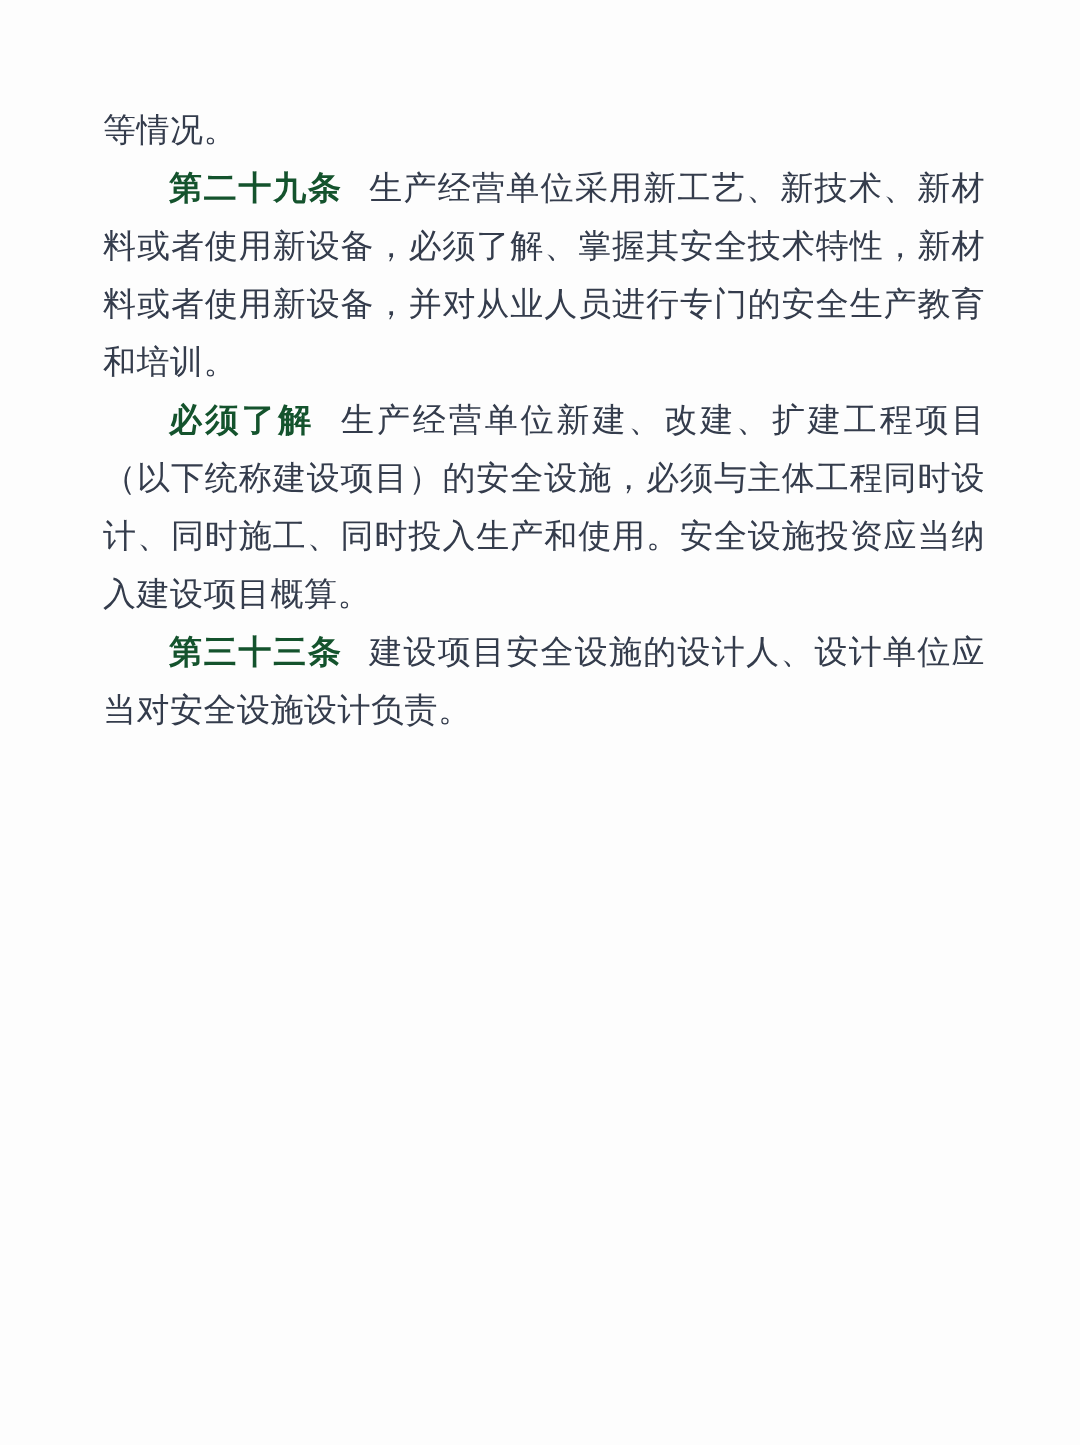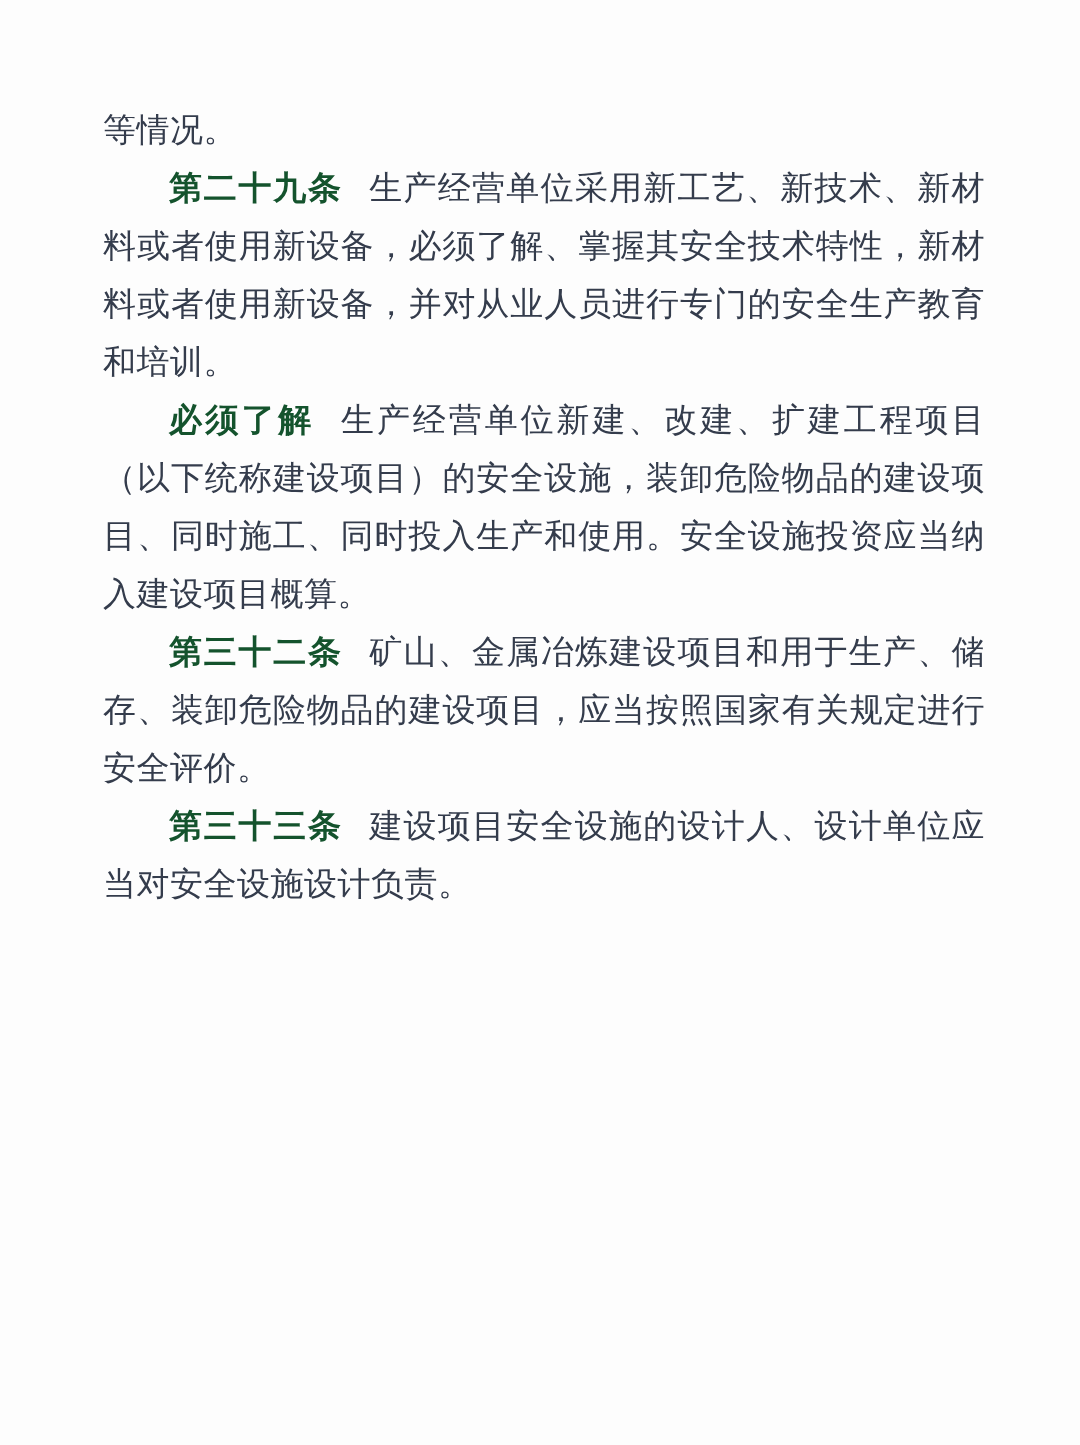--- a/index.html
+++ b/index.html
@@ -45,21 +45,20 @@
 
 <div class="page">
   <div class="doc">
 
     <p class="para no-indent"><span>等情况。</span></p>
 
     <p class="para"><span class="art-num">第二十九条</span><span>生产经营单位采用新工艺、新技术、新材料或者使用新设备，必须了解、掌握其安全技术特性，新材料或者使用新设备，并对从业人员进行专门的安全生产教育和培训。</span></p>
 
 
 
-    <p class="para"><span class="art-num">必须了解</span><span>生产经营单位新建、改建、扩建工程项目（以下统称建设项目）的安全设施，装卸危险物品的建设项目、同时施工、同时投入生产和使用。安全设施投资应当纳入建设项目概算。</span></p>
+    <p class="para"><span class="art-num">必须了解</span><span>生产经营单位新建、改建、扩建工程项目（以下统称建设项目）的安全设施，必须与主体工程同时设计、同时施工、同时投入生产和使用。安全设施投资应当纳入建设项目概算。</span></p>
 
-    <p class="para"><span class="art-num">第三十二条</span><span>矿山、金属冶炼建设项目和用于生产、储存、装卸危险物品的建设项目，应当按照国家有关规定进行安全评价。</span></p>
 
     <p class="para"><span class="art-num">第三十三条</span><span>建设项目安全设施的设计人、设计单位应当对安全设施设计负责。</span></p>
 
 
   </div>
 </div>
 
 </body></html>

